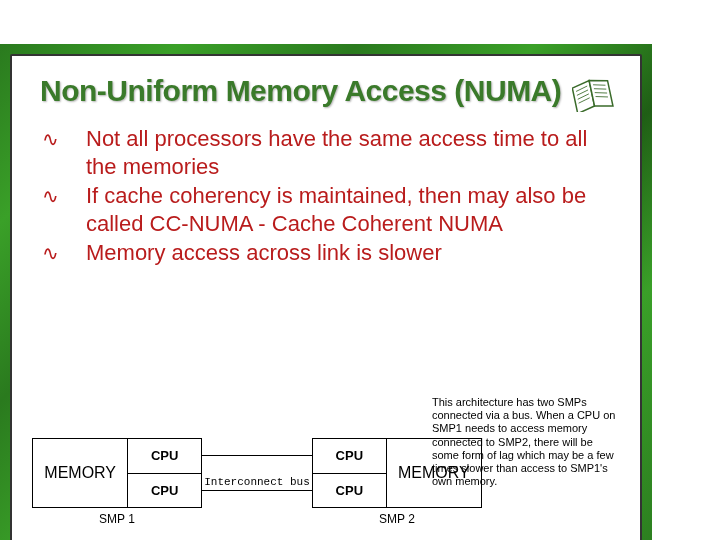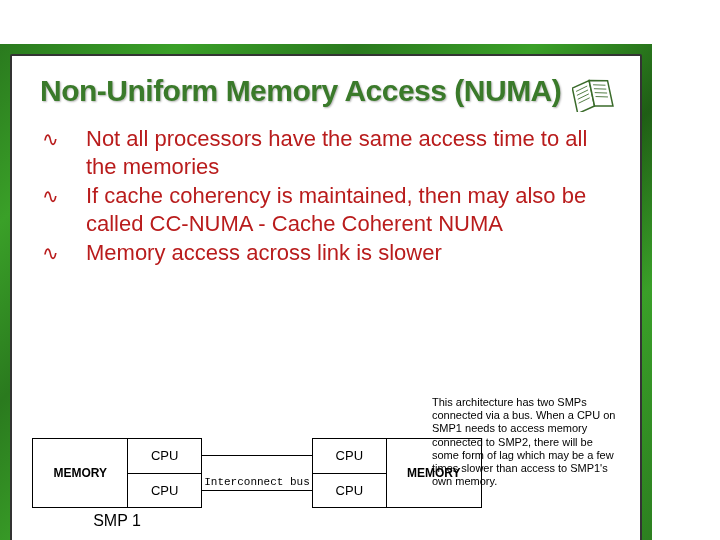--- a/index.html
+++ b/index.html
@@ -57,32 +57,32 @@
     position: absolute;
     width: 170px;
     text-align: center;
   }
   .smp1 { left: 0; top: 0; }
   .smp2 { left: 280px; top: 0; }
   .smp-row { display: flex; height: 70px; border: 1px solid #000; }
   .mem {
     flex: 1.3;
     display: flex; align-items: center; justify-content: center;
-    font-size: 12px; font-family: Arial; font-weight: 700;
+    font-size: 16px; font-family: Arial; font-weight: 400;
     border-right: 1px solid #000;
   }
   .smp2 .mem { border-right: none; border-left: 1px solid #000; }
   .cpu-col { flex: 1; display: flex; flex-direction: column; }
   .cpu {
     flex: 1;
     display: flex; align-items: center; justify-content: center;
-    font-size: 13px; font-family: Arial;
+    font-size: 13px; font-family: Arial; font-weight: bold;
   }
   .cpu + .cpu { border-top: 1px solid #000; }
-  .smp-label { font-size: 16px; font-family: Arial; margin-top: 4px; }
+  .smp-label { font-size: 12px; font-family: Arial; margin-top: 4px; }
   .bus-label {
     position: absolute;
     left: 170px; top: 38px;
     width: 110px;
     text-align: center;
     font-size: 11px; font-family: Liberation Mono, monospace;
   }
   .bus-line-top {
     position: absolute;
     left: 170px; top: 17px; width: 110px; height: 0;
@@ -151,18 +151,19 @@
       <div class="bus-line-bot"></div>
 
       <div class="smp smp2">
         <div class="smp-row">
           <div class="cpu-col">
             <div class="cpu">CPU</div>
             <div class="cpu">CPU</div>
           </div>
           <div class="mem">MEMORY</div>
         </div>
+        <div class="smp-label">SMP 2</div>
       </div>
 
     </div>
 
   </div>
 </div>
 
 </body></html>

